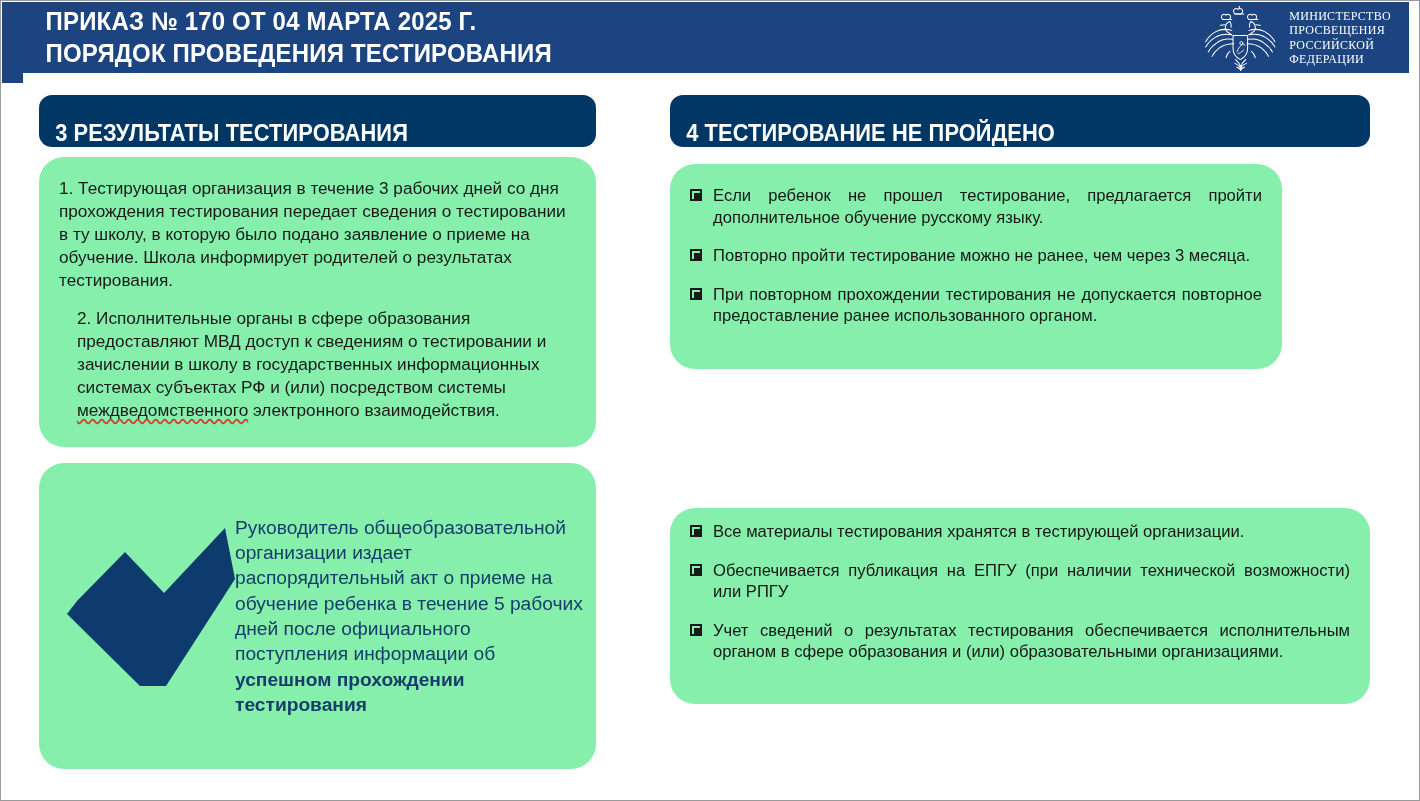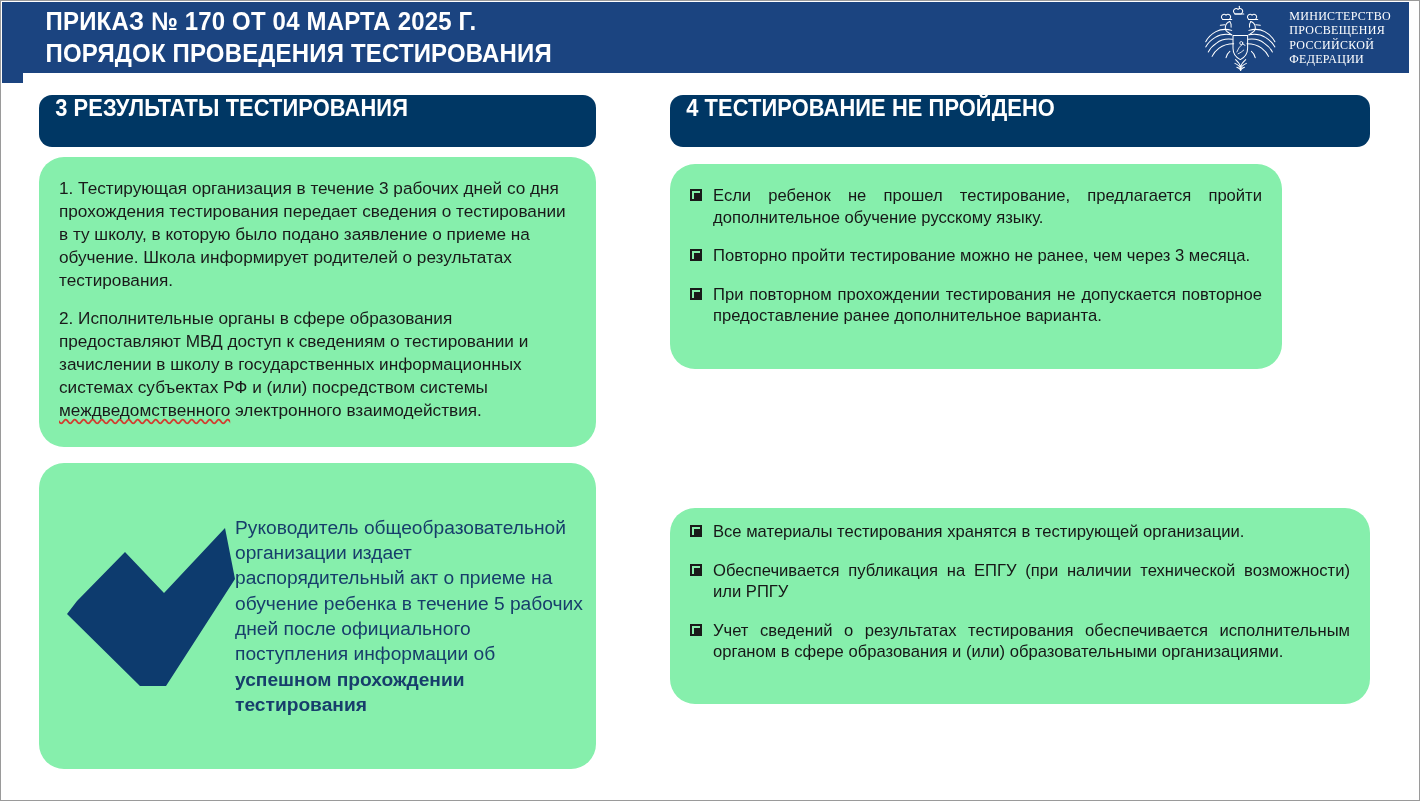--- a/index.html
+++ b/index.html
@@ -76,21 +76,21 @@
     text-transform: uppercase;
     white-space: pre-line;
   }
 
   
   .pill {
     position: absolute;
     background: #003764;
     border-radius: 13px;
     display: flex;
-    align-items: flex-start;
+    align-items: flex-end;
   }
   .pill-label {
     color: #ffffff;
     font-size: 23px;
     font-weight: bold;
     letter-spacing: 0.1px;
     padding-left: 17px;
     text-transform: uppercase;
     transform: scaleX(0.95);
     transform-origin: left center;
@@ -103,21 +103,21 @@
     box-sizing: border-box;
   }
 
   
   .para {
     color: #1a1a1a;
     font-size: 17.2px;
     line-height: 1.33;
     margin: 0;
   }
-  .para + .para { margin-top: 16px; }
+  .para + .para { margin-top: 16px; margin-left: 18px; }
   .spell {
     text-decoration: underline wavy #d23b2e;
     text-decoration-skip-ink: none;
     text-underline-offset: 2px;
   }
 
   
   .check-card {
     display: flex;
     align-items: center;
@@ -256,21 +256,21 @@
       <li class="bullet">
         <span class="bullet-marker"></span>
         <span>Если ребенок не прошел тестирование, предлагается пройти дополнительное обучение русскому языку.</span>
       </li>
       <li class="bullet last-loose">
         <span class="bullet-marker"></span>
         <span>Повторно пройти тестирование можно не ранее, чем через 3 месяца.</span>
       </li>
       <li class="bullet">
         <span class="bullet-marker"></span>
-        <span>При повторном прохождении тестирования не допускается повторное предоставление ранее дополнительное варианта.</span>
+        <span>При повторном прохождении тестирования не допускается повторное предоставление ранее использованного органом.</span>
       </li>
     </ul>
   </div>
 
 
   <div class="card" style="left:669px; top:507px; width:700px; height:196px; padding:13px 20px 0 18px;">
     <ul class="bullets">
       <li class="bullet last-loose">
         <span class="bullet-marker"></span>
         <span>Все материалы тестирования хранятся в тестирующей организации.</span>

